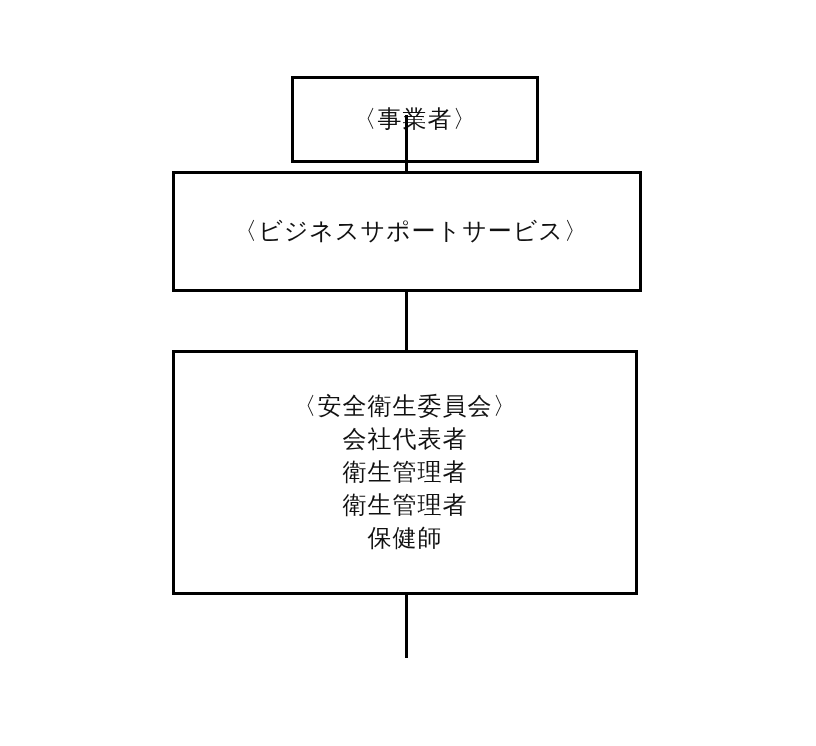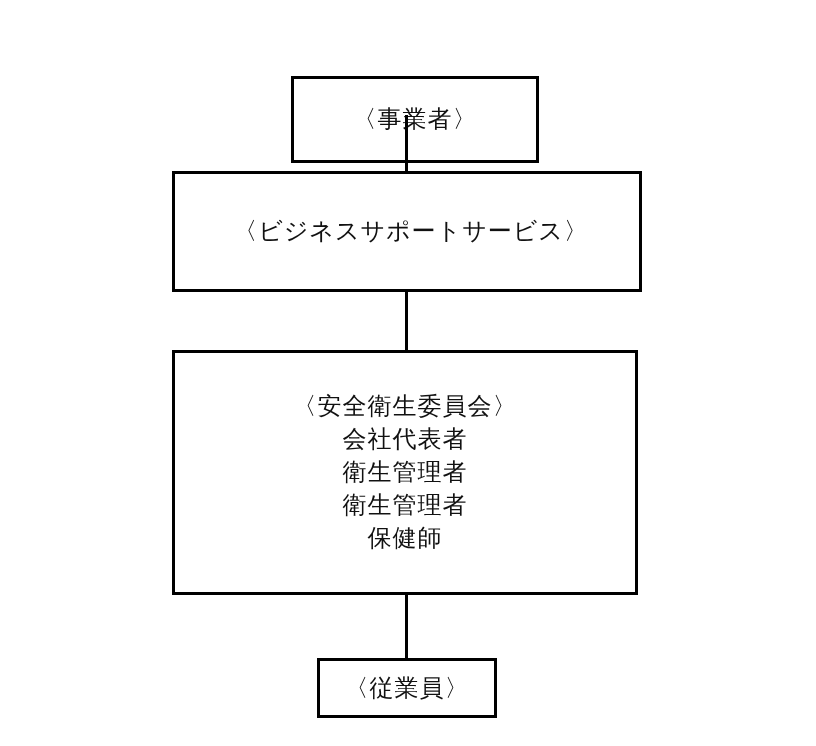--- a/index.html
+++ b/index.html
@@ -67,17 +67,14 @@
   <div class="node node-safety-committee">
     <div class="line">〈安全衛生委員会〉</div>
     <div class="line">会社代表者</div>
     <div class="line">衛生管理者</div>
     <div class="line">衛生管理者</div>
     <div class="line">保健師</div>
   </div>
 
   <div class="connector connector-3"></div>
 
-  <div class="node node-employees">
-    <div class="line">〈従業員〉</div>
-  </div>
 
 </div>
 
 </body></html>

